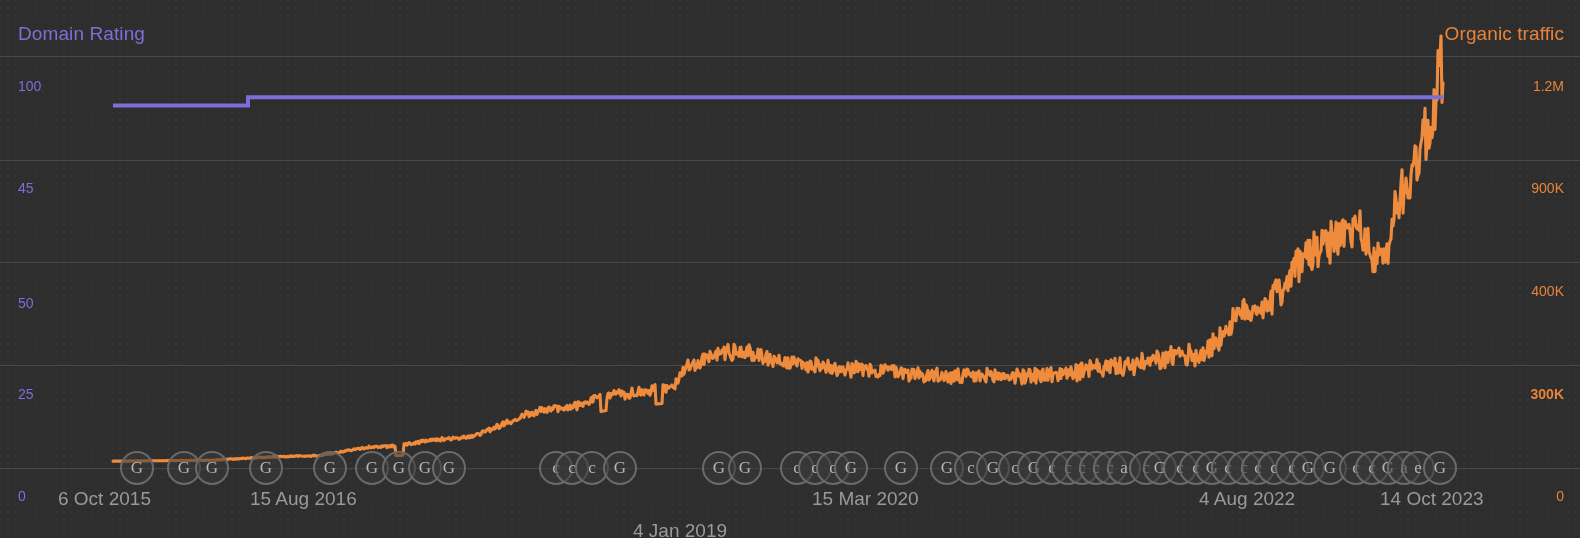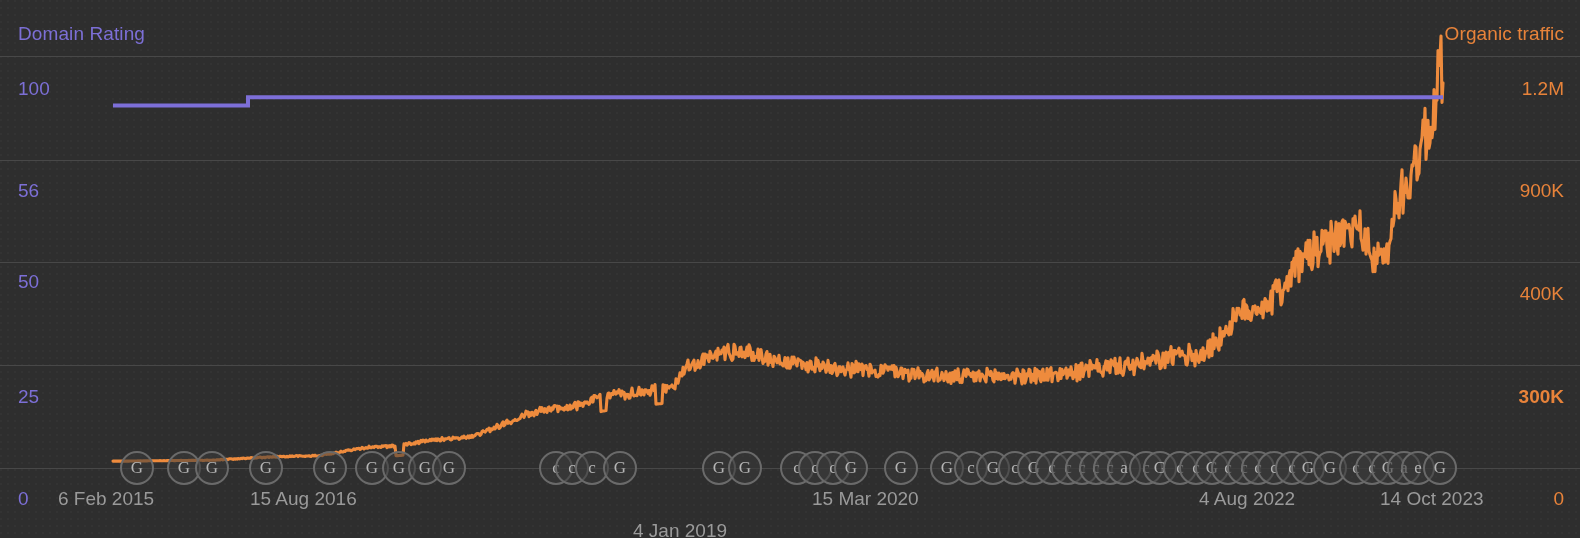--- a/index.html
+++ b/index.html
@@ -25,21 +25,21 @@
   #legend-dr { left:18px; color:#7c6fd6; }
   #legend-ot { right:16px; color:#e8833a; }
 
   
   .gridline {
     position:absolute; left:0; width:1580px; height:1px;
     background:#484848;
   }
   
   .ytick {
-    position:absolute; font-size:19px; line-height:1;
+    position:absolute; font-size:14px; line-height:1;
   }
   .ytick-left  { left:18px; color:#7c6fd6; }
   .ytick-right { right:16px; color:#e8833a; text-align:right; }
   .xtick {
     position:absolute; font-size:19px; color:#9a9a9a;
     line-height:1; white-space:nowrap;
   }
   
   #plot-svg {
     position:absolute; left:0; top:0;
@@ -73,32 +73,32 @@
   <div class="gridline" style="top:56px;"></div>
   <div class="gridline" style="top:160px;"></div>
   <div class="gridline" style="top:262px;"></div>
   <div class="gridline" style="top:365px;"></div>
   <div class="gridline" style="top:468px;"></div>
 
   <div class="legend-label" id="legend-dr">Domain Rating</div>
   <div class="legend-label" id="legend-ot">Organic traffic</div>
 
   <div class="ytick ytick-left" style="top:79px;">100</div>
-  <div class="ytick ytick-left" style="top:181px;">56</div>
-  <div class="ytick ytick-left" style="top:272px;">50</div>
+  <div class="ytick ytick-left" style="top:181px;">45</div>
+  <div class="ytick ytick-left" style="top:296px;">50</div>
   <div class="ytick ytick-left" style="top:387px;">25</div>
   <div class="ytick ytick-left" style="top:489px;">0</div>
 
   <div class="ytick ytick-right" style="top:79px;margin-left:48px;">1.2M</div>
   <div class="ytick ytick-right" style="top:181px;">900K</div>
   <div class="ytick ytick-right" style="top:284px;">400K</div>
   <div class="ytick ytick-right" style="top:387px;font-weight:bold;">300K</div>
   <div class="ytick ytick-right" style="top:489px;">0</div>
 
-  <div class="xtick" style="left:58px;   top:489px;">6 Feb 2015</div>
+  <div class="xtick" style="left:58px;   top:489px;">6 Oct 2015</div>
   <div class="xtick" style="left:250px;  top:489px;">15 Aug 2016</div>
   <div class="xtick" style="left:633px;  top:489px;margin-top:32px;">4 Jan 2019</div>
   <div class="xtick" style="left:812px;  top:489px;">15 Mar 2020</div>
   <div class="xtick" style="left:1199px; top:489px;">4 Aug 2022</div>
   <div class="xtick" style="left:1380px; top:489px;">14 Oct 2023</div>
 
   <svg id="plot-svg" viewBox="0 0 1580 538" preserveAspectRatio="none">
     <polyline id="traffic-line" fill="none" stroke="#ee8b3d" stroke-width="3.1" stroke-linejoin="round" stroke-linecap="round" points="113,461.1 114,461.1 115,461.1 116,461.1 117,461.1 118,461.1 119,461.1 120,461.1 121,461.1 122,461.1 123,461.1 124,461.1 125,461.1 126,461.0 127,461.1 128,461.0 129,461.1 130,461.0 131,461.0 132,461.0 133,461.0 134,461.0 135,461.0 136,461.0 137,461.0 138,460.9 139,461.0 140,460.9 141,460.9 142,461.0 143,460.9 144,460.8 145,460.9 146,460.8 147,460.9 148,460.8 149,460.8 150,460.8 151,460.8 152,460.8 153,460.8 154,460.8 155,460.7 156,460.7 157,460.8 158,460.7 159,460.7 160,460.6 161,460.7 162,460.7 163,460.7 164,460.6 165,460.7 166,460.7 167,460.6 168,460.6 169,460.6 170,460.6 171,460.5 172,460.5 173,460.5 174,460.6 175,460.6 176,460.5 177,460.5 178,460.5 179,460.5 180,460.5 181,460.4 182,460.5 183,460.5 184,460.5 185,460.5 186,460.5 187,460.5 188,460.5 189,460.4 190,460.5 191,460.4 192,460.4 193,460.4 194,460.4 195,460.5 196,460.4 197,460.4 198,460.4 199,460.4 200,460.3 201,460.2 202,460.2 203,460.6 204,460.4 205,460.2 206,460.2 207,460.0 208,460.3 209,460.4 210,460.3 211,460.3 212,460.2 213,460.0 214,460.1 215,460.2 216,460.1 217,459.8 218,459.9 219,459.9 220,460.0 221,459.3 222,459.6 223,459.9 224,459.5 225,459.3 226,459.6 227,459.2 228,459.6 229,458.9 230,458.8 231,458.8 232,459.0 233,459.4 234,458.7 235,459.2 236,458.8 237,459.1 238,458.5 239,458.9 240,458.8 241,458.3 242,458.6 243,458.1 244,458.3 245,458.6 246,458.6 247,458.1 248,458.1 249,458.3 250,458.2 251,457.6 252,457.8 253,458.0 254,458.2 255,458.0 256,457.8 257,457.9 258,457.4 259,457.2 260,457.0 261,457.3 262,457.9 263,457.2 264,457.2 265,457.8 266,457.2 267,457.0 268,456.8 269,457.5 270,456.7 271,457.0 272,457.2 273,456.6 274,457.0 275,456.5 276,457.2 277,456.2 278,457.0 279,456.7 280,456.3 281,456.4 282,456.7 283,456.4 284,456.3 285,456.9 286,456.9 287,456.3 288,456.9 289,456.6 290,455.8 291,456.7 292,455.8 293,456.5 294,456.4 295,456.2 296,455.7 297,455.5 298,456.5 299,455.6 300,455.8 301,455.9 302,456.1 303,456.2 304,456.3 305,456.5 306,456.0 307,456.0 308,456.0 309,455.8 310,456.2 311,456.4 312,455.7 313,455.3 314,455.9 315,455.2 316,456.0 317,456.0 318,456.0 319,455.9 320,455.5 321,455.3 322,455.6 323,455.1 324,454.0 325,454.3 326,454.2 327,454.4 328,453.6 329,454.3 330,453.6 331,454.1 332,453.5 333,453.8 334,453.0 335,452.9 336,452.1 337,452.5 338,453.1 339,452.6 340,452.2 341,451.2 342,451.9 343,452.0 344,451.2 345,451.5 346,450.3 347,450.3 348,449.8 349,450.2 350,450.1 351,450.7 352,450.4 353,449.6 354,448.8 355,449.7 356,448.9 357,448.5 358,448.6 359,448.3 360,449.4 361,448.8 362,447.4 363,447.9 364,449.0 365,448.3 366,447.5 367,448.2 368,448.1 369,446.2 370,447.7 371,447.8 372,447.2 373,446.7 374,447.5 375,446.4 376,446.4 377,446.4 378,447.6 379,446.6 380,447.1 381,447.5 382,445.8 383,446.6 384,445.8 385,445.9 386,445.6 387,447.6 388,445.8 389,446.8 390,445.6 391,446.8 392,445.1 393,445.3 394,447.2 395,446.1 396,455.7 397,455.6 398,455.6 399,455.5 400,455.4 401,455.4 402,455.3 403,455.2 404,443.9 405,444.7 406,443.5 407,445.1 408,444.0 409,442.5 410,443.1 411,444.7 412,443.9 413,444.1 414,442.9 415,444.0 416,441.9 417,442.9 418,441.4 419,443.6 420,442.2 421,440.3 422,441.8 423,440.0 424,440.9 425,442.0 426,440.0 427,441.1 428,441.2 429,440.8 430,439.5 431,440.7 432,439.1 433,440.1 434,439.1 435,440.4 436,438.8 437,440.6 438,438.8 439,439.3 440,441.0 441,440.5 442,437.5 443,439.0 444,440.5 445,438.9 446,438.9 447,438.7 448,438.2 449,437.6 450,439.4 451,440.0 452,439.4 453,437.2 454,437.6 455,438.4 456,437.6 457,438.0 458,437.9 459,439.3 460,438.8 461,438.0 462,436.8 463,437.9 464,436.1 465,437.6 466,438.4 467,437.2 468,435.9 469,437.8 470,435.8 471,437.4 472,435.4 473,437.2 474,435.8 475,435.7 476,434.2 477,433.5 478,433.6 479,433.8 480,435.4 481,434.4 482,431.4 483,430.7 484,431.4 485,432.1 486,431.0 487,429.4 488,429.6 489,428.1 490,431.7 491,428.8 492,429.9 493,429.1 494,427.2 495,429.0 496,427.2 497,424.3 498,425.3 499,428.5 500,427.7 501,426.0 502,423.3 503,421.8 504,425.8 505,424.7 506,421.6 507,420.1 508,423.3 509,421.9 510,422.4 511,423.7 512,422.1 513,420.8 514,420.6 515,419.5 516,420.4 517,420.5 518,419.8 519,419.0 520,418.6 521,416.1 522,414.1 523,416.0 524,417.5 525,414.8 526,411.2 527,413.9 528,411.8 529,416.7 530,412.8 531,415.4 532,412.3 533,414.1 534,415.8 535,412.1 536,410.4 537,414.5 538,411.8 539,410.3 540,407.4 541,411.4 542,407.7 543,410.7 544,412.2 545,408.7 546,410.4 547,412.4 548,407.7 549,406.9 550,410.4 551,411.1 552,407.9 553,409.3 554,405.8 555,405.5 556,406.5 557,406.2 558,411.7 559,406.3 560,407.2 561,409.0 562,408.2 563,409.2 564,410.0 565,407.4 566,409.1 567,405.4 568,409.8 569,409.0 570,405.1 571,409.1 572,406.4 573,407.7 574,404.0 575,402.4 576,406.2 577,409.8 578,401.7 579,402.1 580,405.6 581,403.2 582,403.7 583,406.4 584,402.5 585,401.9 586,403.1 587,402.0 588,403.3 589,404.4 590,402.8 591,398.1 592,397.2 593,402.1 594,395.5 595,395.6 596,396.5 597,397.8 598,397.0 599,396.0 600,394.3 601,411.6 602,411.3 603,411.1 604,410.9 605,410.7 606,410.5 607,398.4 608,393.5 609,393.0 610,398.0 611,394.0 612,393.5 613,394.5 614,390.5 615,393.1 616,394.2 617,391.9 618,392.9 619,389.7 620,392.1 621,395.9 622,391.0 623,393.9 624,392.3 625,399.1 626,394.3 627,396.1 628,394.3 629,398.2 630,397.9 631,393.2 632,388.0 633,394.8 634,396.0 635,395.3 636,395.5 637,395.7 638,391.7 639,387.3 640,394.1 641,395.0 642,389.8 643,392.2 644,395.0 645,389.8 646,389.9 647,390.9 648,393.4 649,390.5 650,395.3 651,392.1 652,385.8 653,388.8 654,390.5 655,384.5 656,404.1 657,404.0 658,403.9 659,403.8 660,403.7 661,403.6 662,403.5 663,384.9 664,391.3 665,385.4 666,392.2 667,385.6 668,387.3 669,388.0 670,386.4 671,386.2 672,385.0 673,387.4 674,388.0 675,388.9 676,378.8 677,380.7 678,383.2 679,378.6 680,372.7 681,375.4 682,376.0 683,367.4 684,374.2 685,369.9 686,366.5 687,364.0 688,360.0 689,370.0 690,369.4 691,366.4 692,363.9 693,362.1 694,360.1 695,370.4 696,366.7 697,367.5 698,360.6 699,366.1 700,367.9 701,365.0 702,357.0 703,354.0 704,364.5 705,354.1 706,357.4 707,354.9 708,358.9 709,361.7 710,351.4 711,353.8 712,358.0 713,358.4 714,356.9 715,353.8 716,351.1 717,360.1 718,348.4 719,354.4 720,352.5 721,353.8 722,350.0 723,351.6 724,347.0 725,359.6 726,349.6 727,347.7 728,344.4 729,353.2 730,355.4 731,358.1 732,360.3 733,358.9 734,344.3 735,346.3 736,354.3 737,353.7 738,352.7 739,356.4 740,347.5 741,347.2 742,356.9 743,354.9 744,352.2 745,357.6 746,352.6 747,347.0 748,355.8 749,344.9 750,347.6 751,354.3 752,360.4 753,352.2 754,360.5 755,356.6 756,356.9 757,357.3 758,349.1 759,360.4 760,351.4 761,349.5 762,356.4 763,363.5 764,360.2 765,361.3 766,354.0 767,351.5 768,365.2 769,360.2 770,354.2 771,362.5 772,361.2 773,366.5 774,356.2 775,357.7 776,359.8 777,362.8 778,360.7 779,355.3 780,364.0 781,363.0 782,364.4 783,365.9 784,363.9 785,357.5 786,367.0 787,368.0 788,357.9 789,368.2 790,368.3 791,364.5 792,357.0 793,363.7 794,357.0 795,361.6 796,362.6 797,366.0 798,358.7 799,359.9 800,360.3 801,360.8 802,368.4 803,362.4 804,364.1 805,364.1 806,369.7 807,362.6 808,372.0 809,368.2 810,361.1 811,361.4 812,369.3 813,367.3 814,368.9 815,371.9 816,357.8 817,366.0 818,360.3 819,365.8 820,370.7 821,364.9 822,368.5 823,362.1 824,363.8 825,366.7 826,372.2 827,369.1 828,360.4 829,367.5 830,372.4 831,365.6 832,373.5 833,371.1 834,365.3 835,363.4 836,369.4 837,375.6 838,373.5 839,366.7 840,366.8 841,371.7 842,368.2 843,367.0 844,371.6 845,375.1 846,370.3 847,369.0 848,362.9 849,369.5 850,370.8 851,377.2 852,363.5 853,365.3 854,372.9 855,372.0 856,361.3 857,364.1 858,371.8 859,363.7 860,369.1 861,369.6 862,364.1 863,375.6 864,366.0 865,367.5 866,365.5 867,369.5 868,369.8 869,376.2 870,364.2 871,366.6 872,372.9 873,371.5 874,371.0 875,370.1 876,376.4 877,375.7 878,377.0 879,374.4 880,375.5 881,365.4 882,366.1 883,373.3 884,370.6 885,364.7 886,367.1 887,366.9 888,370.2 889,367.1 890,368.2 891,369.2 892,365.8 893,369.6 894,365.5 895,376.9 896,367.2 897,370.8 898,376.8 899,374.6 900,373.6 901,368.0 902,368.3 903,378.6 904,371.3 905,369.4 906,372.5 907,370.6 908,370.2 909,381.1 910,378.0 911,378.2 912,369.0 913,370.9 914,369.5 915,378.7 916,374.9 917,373.8 918,367.7 919,378.0 920,371.3 921,376.0 922,373.5 923,375.3 924,382.0 925,380.3 926,380.6 927,373.8 928,370.6 929,379.9 930,378.1 931,373.2 932,370.3 933,376.5 934,380.9 935,372.0 936,371.1 937,368.2 938,381.2 939,380.0 940,380.0 941,377.3 942,372.4 943,376.2 944,380.6 945,377.2 946,371.6 947,378.5 948,382.0 949,374.9 950,373.1 951,383.5 952,372.7 953,372.5 954,381.2 955,370.9 956,374.8 957,379.8 958,368.7 959,377.3 960,382.4 961,379.2 962,382.6 963,374.4 964,369.9 965,373.1 966,376.4 967,369.1 968,369.7 969,374.2 970,373.3 971,376.5 972,376.6 973,372.1 974,381.2 975,373.0 976,380.7 977,372.9 978,374.0 979,370.9 980,380.9 981,374.4 982,374.1 983,375.4 984,377.6 985,379.6 986,382.0 987,368.3 988,371.4 989,374.0 990,375.4 991,371.4 992,374.9 993,380.1 994,381.8 995,369.8 996,378.4 997,373.1 998,379.2 999,373.1 1000,379.0 1001,379.6 1002,373.8 1003,378.6 1004,373.5 1005,378.8 1006,377.0 1007,375.2 1008,375.2 1009,380.0 1010,378.7 1011,379.1 1012,373.8 1013,372.6 1014,373.8 1015,383.3 1016,376.7 1017,369.0 1018,372.0 1019,376.0 1020,374.4 1021,378.6 1022,383.9 1023,369.9 1024,370.9 1025,383.1 1026,379.8 1027,373.9 1028,375.9 1029,369.3 1030,370.0 1031,382.2 1032,374.3 1033,378.1 1034,380.3 1035,368.3 1036,383.1 1037,369.8 1038,375.1 1039,371.4 1040,379.2 1041,381.7 1042,370.9 1043,369.1 1044,380.3 1045,374.8 1046,380.0 1047,368.6 1048,380.3 1049,373.3 1050,369.5 1051,367.7 1052,381.8 1053,374.4 1054,373.2 1055,372.7 1056,372.3 1057,373.6 1058,380.7 1059,377.4 1060,368.6 1061,378.5 1062,369.4 1063,374.8 1064,372.8 1065,371.3 1066,368.1 1067,378.3 1068,375.1 1069,369.9 1070,375.0 1071,366.7 1072,373.1 1073,378.8 1074,372.2 1075,376.8 1076,364.5 1077,381.0 1078,368.9 1079,365.5 1080,379.4 1081,363.3 1082,363.1 1083,376.7 1084,371.4 1085,369.9 1086,364.9 1087,369.0 1088,365.8 1089,376.5 1090,360.6 1091,363.9 1092,369.0 1093,365.4 1094,365.7 1095,368.0 1096,367.7 1097,359.6 1098,371.2 1099,363.6 1100,370.8 1101,372.5 1102,372.2 1103,376.2 1104,366.9 1105,365.2 1106,360.9 1107,370.0 1108,361.5 1109,367.9 1110,372.6 1111,359.9 1112,361.3 1113,363.1 1114,365.8 1115,358.2 1116,373.7 1117,363.8 1118,373.1 1119,367.0 1120,357.9 1121,372.9 1122,371.5 1123,375.3 1124,370.9 1125,362.2 1126,361.2 1127,364.1 1128,358.0 1129,367.0 1130,369.3 1131,365.3 1132,368.8 1133,360.0 1134,374.7 1135,366.8 1136,363.3 1137,358.4 1138,361.3 1139,365.7 1140,366.9 1141,367.7 1142,353.4 1143,360.6 1144,368.9 1145,361.5 1146,363.0 1147,363.3 1148,358.1 1149,358.5 1150,365.2 1151,357.8 1152,360.5 1153,355.3 1154,356.2 1155,357.4 1156,363.2 1157,351.0 1158,353.0 1159,357.3 1160,368.7 1161,368.0 1162,364.3 1163,353.0 1164,354.3 1165,367.8 1166,352.0 1167,360.1 1168,362.3 1169,352.2 1170,354.5 1171,346.6 1172,362.6 1173,364.5 1174,350.5 1175,350.6 1176,354.0 1177,352.1 1178,350.5 1179,348.1 1180,356.3 1181,351.9 1182,351.2 1183,355.1 1184,355.4 1185,355.9 1186,364.4 1187,365.1 1188,359.7 1189,344.2 1190,350.2 1191,351.2 1192,360.6 1193,359.3 1194,354.4 1195,366.0 1196,350.5 1197,357.5 1198,360.0 1199,362.3 1200,354.9 1201,350.4 1202,359.7 1203,347.7 1204,360.4 1205,355.4 1206,351.0 1207,352.9 1208,341.1 1209,357.3 1210,339.7 1211,346.6 1212,355.8 1213,333.7 1214,348.7 1215,342.1 1216,337.9 1217,343.3 1218,347.5 1219,350.1 1220,327.9 1221,345.1 1222,334.6 1223,331.5 1224,336.1 1225,331.8 1226,326.2 1227,332.4 1228,332.6 1229,334.9 1230,321.7 1231,334.2 1232,328.8 1233,308.5 1234,314.5 1235,320.4 1236,320.9 1237,308.3 1238,311.3 1239,308.4 1240,315.0 1241,312.1 1242,318.4 1243,301.1 1244,299.5 1245,319.1 1246,304.8 1247,306.8 1248,318.5 1249,311.0 1250,319.2 1251,320.4 1252,314.6 1253,306.5 1254,307.6 1255,305.9 1256,313.2 1257,314.4 1258,307.4 1259,309.3 1260,311.8 1261,313.3 1262,302.1 1263,317.9 1264,305.9 1265,298.6 1266,300.4 1267,311.1 1268,301.7 1269,310.3 1270,302.1 1271,291.0 1272,314.3 1273,285.5 1274,288.7 1275,282.3 1276,279.9 1277,291.7 1278,281.0 1279,280.0 1280,290.7 1281,304.9 1282,302.2 1283,290.1 1284,289.6 1285,283.0 1286,287.7 1287,276.6 1288,290.8 1289,275.9 1290,270.5 1291,286.3 1292,262.4 1293,264.8 1294,258.4 1295,276.5 1296,251.3 1297,260.3 1298,248.7 1299,281.7 1300,251.3 1301,253.7 1302,271.6 1303,253.7 1304,255.4 1305,256.6 1306,242.8 1307,258.6 1308,240.2 1309,264.8 1310,240.3 1311,265.8 1312,269.6 1313,263.4 1314,231.8 1315,248.6 1316,255.1 1317,237.3 1318,266.8 1319,256.4 1320,252.5 1321,251.2 1322,230.3 1323,244.1 1324,237.9 1325,230.8 1326,230.9 1327,247.1 1328,256.3 1329,233.1 1330,263.3 1331,221.2 1332,231.8 1333,237.0 1334,251.5 1335,241.1 1336,222.1 1337,246.9 1338,254.2 1339,223.5 1340,245.8 1341,242.6 1342,221.8 1343,219.8 1344,246.4 1345,221.3 1346,224.3 1347,227.9 1348,226.3 1349,224.4 1350,231.2 1351,241.5 1352,247.0 1353,218.8 1354,224.6 1355,216.0 1356,226.1 1357,228.8 1358,225.8 1359,230.2 1360,210.8 1361,238.7 1362,242.3 1363,250.2 1364,248.6 1365,228.7 1366,254.1 1367,236.1 1368,228.2 1369,251.4 1370,254.8 1371,257.8 1372,260.2 1373,271.8 1374,248.0 1375,271.7 1376,252.6 1377,263.7 1378,243.0 1379,255.1 1380,253.7 1381,249.1 1382,250.1 1383,263.1 1384,248.7 1385,262.2 1386,250.3 1387,243.8 1388,263.5 1389,245.0 1390,241.3 1391,238.6 1392,219.3 1393,226.1 1394,219.8 1395,191.6 1396,198.9 1397,213.2 1398,203.5 1399,218.0 1400,200.3 1401,183.3 1402,169.9 1403,213.1 1404,193.2 1405,192.7 1406,178.1 1407,187.4 1408,197.9 1409,191.3 1410,198.0 1411,175.0 1412,164.8 1413,166.0 1414,159.7 1415,145.8 1416,147.1 1417,179.9 1418,175.2 1419,173.2 1420,149.1 1421,142.7 1422,137.6 1423,120.1 1424,134.8 1425,108.4 1426,159.4 1427,144.1 1428,120.2 1429,148.2 1430,142.9 1431,127.2 1432,137.8 1433,129.0 1434,89.5 1435,129.4 1436,101.2 1437,100.2 1438,50.6 1439,65.4 1440,56.7 1441,36.0 1442,102.5 1443,82.8"></polyline>
     <polyline id="dr-line" fill="none" stroke="#7d6fd8" stroke-width="4" stroke-linejoin="miter" stroke-linecap="butt" points="113,105.4 248,105.4 248,97.2 1443,97.2"></polyline>
   </svg>

